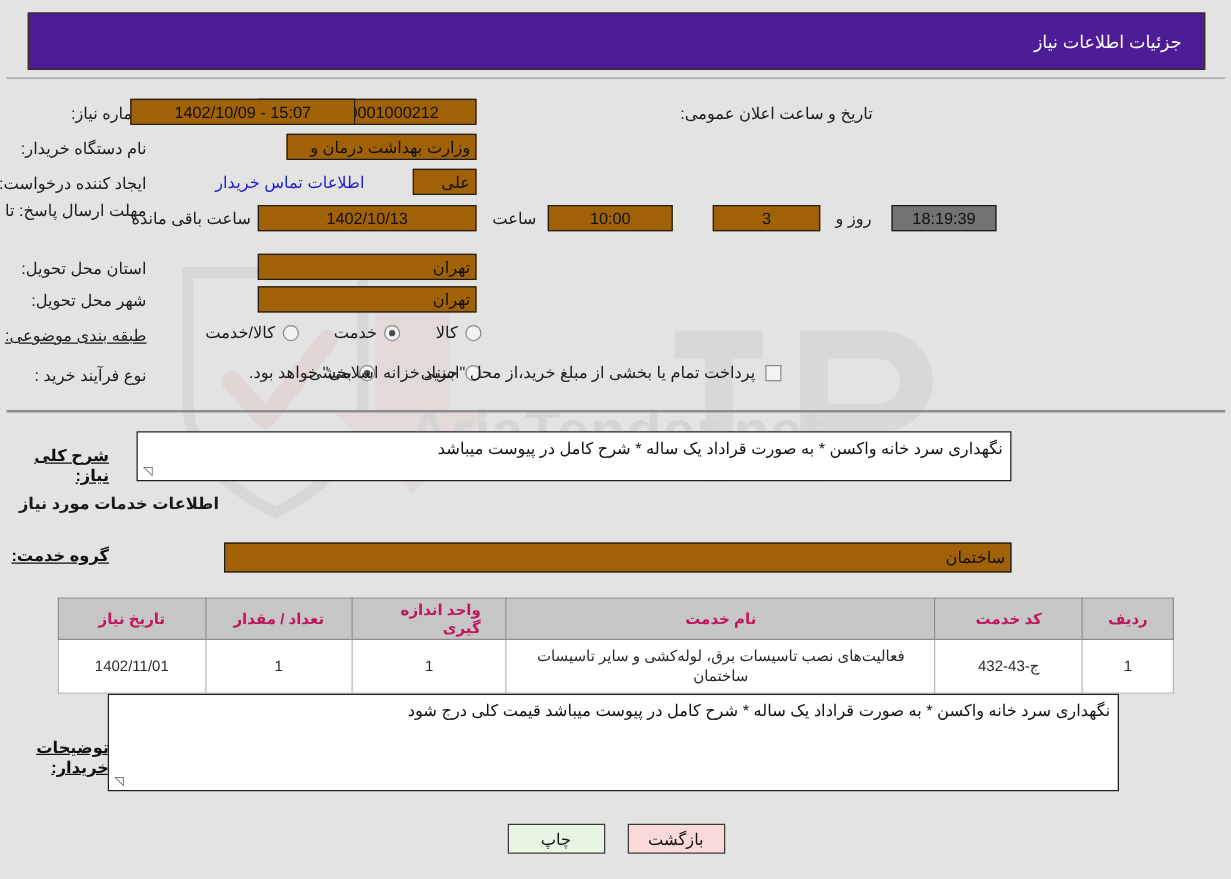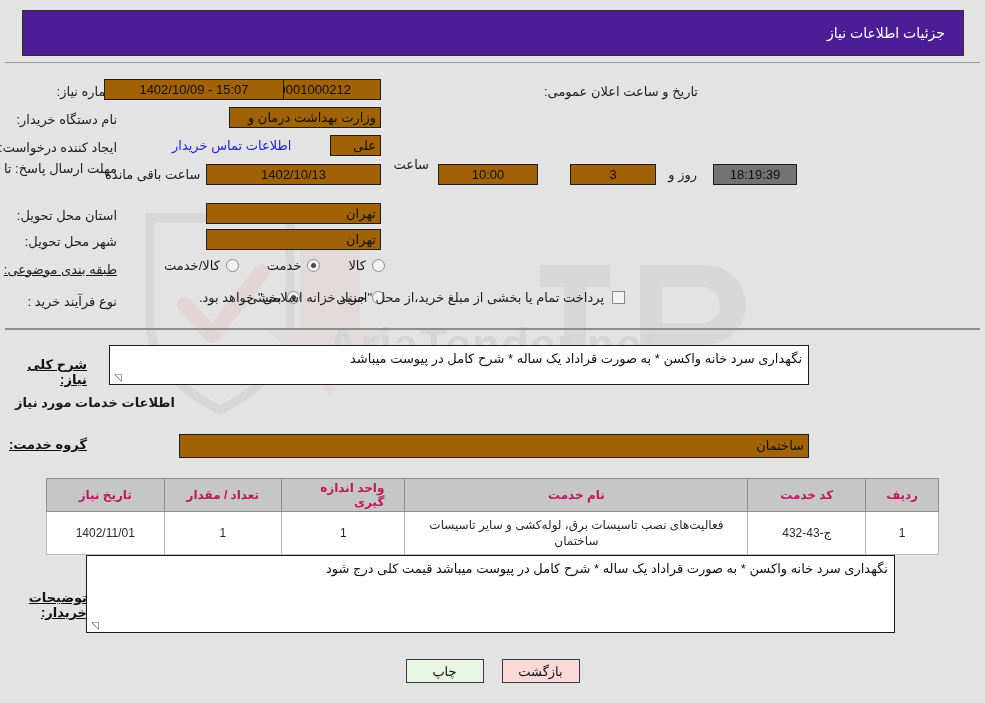--- a/index.html
+++ b/index.html
@@ -266,21 +266,21 @@
   <div class="row" style="right:868px; top:136px;">
     <span class="lbl">ایجاد کننده درخواست:</span>
   </div>
   <div class="fld rightalign" style="position:absolute; right:604px; left:330px; top:135px; z-index:2;">علی غیبی کارشناس خرید وزارت بهداشت  درمان و اموزش پزشکی</div>
   <a class="link" style="position:absolute; left:172px; top:138px; z-index:2; text-decoration:none;">اطلاعات تماس خریدار</a>
 
   <div class="row" style="right:868px; top:160px; height:38px; align-items:flex-start;">
     <span class="lbl" style="display:block; width:108px; text-align:left; line-height:17px;">مهلت ارسال پاسخ: تا تاریخ:</span>
   </div>
   <div class="fld" style="position:absolute; right:604px; top:164px; width:175px; z-index:2;">1402/10/13</div>
-  <span class="lbl" style="position:absolute; right:556px; top:157px; z-index:2;">ساعت</span>
+  <span class="lbl" style="position:absolute; right:556px; top:167px; z-index:2;">ساعت</span>
   <div class="fld" style="position:absolute; right:447px; top:164px; width:100px; z-index:2;">10:00</div>
   <div class="fld" style="position:absolute; right:329px; top:164px; width:86px; z-index:2;">3</div>
   <span class="lbl" style="position:absolute; right:288px; top:167px; z-index:2;">روز و</span>
   <div class="fld timer" style="position:absolute; right:188px; top:164px; width:84px; z-index:2;">18:19:39</div>
   <span class="lbl" style="position:absolute; left:105px; top:167px; z-index:2;">ساعت باقی مانده</span>
 
   <div class="row" style="right:868px; top:204px;">
     <span class="lbl">استان محل تحویل:</span>
   </div>
   <div class="fld rightalign" style="position:absolute; right:604px; top:203px; width:175px; z-index:2;">تهران</div>

